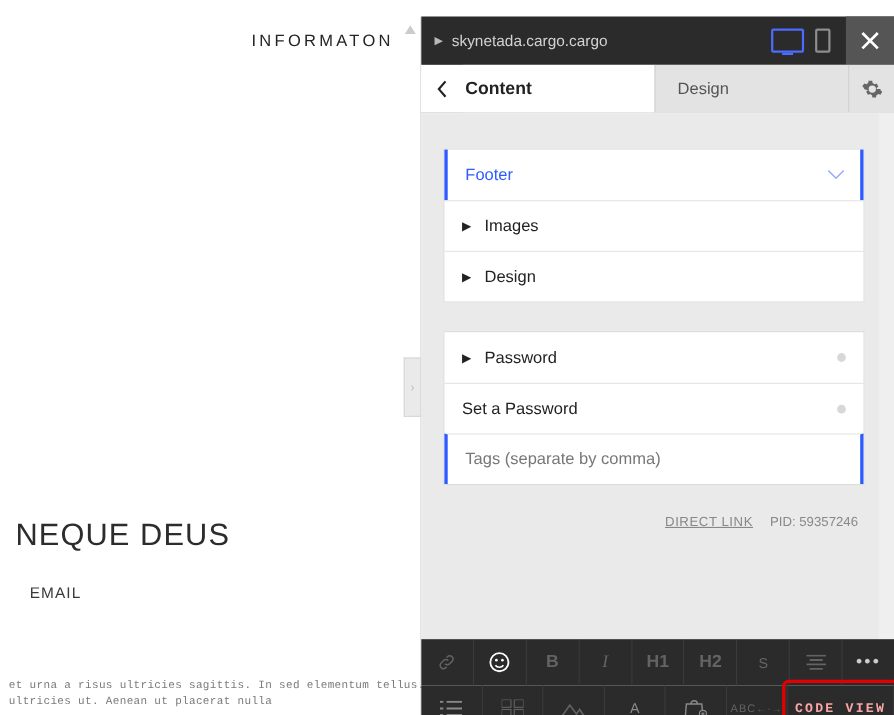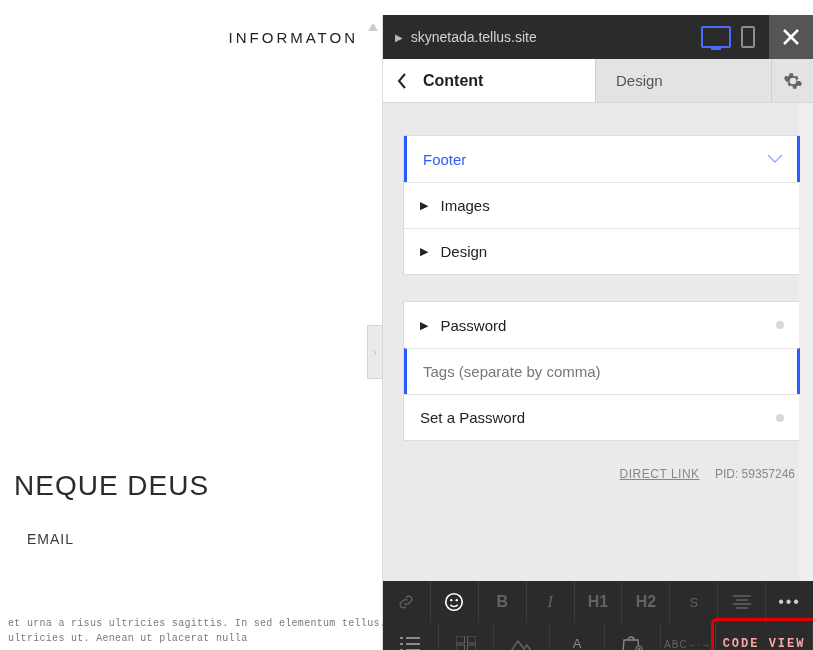--- a/index.html
+++ b/index.html
@@ -28,21 +28,21 @@
 .topbar .close { width: 44px; height: 44px; background: #555; display: flex; align-items: center; justify-content: center; font-size: 26px; color: #fff; }
 
 
 .tabs { height: 44px; display: flex; border-bottom: 1px solid #d9d9d9; background: #fff; }
 .tabs .back { width: 38px; display: flex; align-items: center; justify-content: center; font-size: 18px; color: #222; }
 .tabs .tab-content { flex: 1; display: flex; align-items: center; font-weight: 700; font-size: 16px; color: #222; padding-left: 2px; background: #fff; }
 .tabs .tab-design { width: 176px; display: flex; align-items: center; background: #e3e3e3; color: #555; padding-left: 20px; font-size: 15px; border-left: 1px solid #d0d0d0; }
 .tabs .gear { width: 42px; background: #e3e3e3; display: flex; align-items: center; justify-content: center; border-left: 1px solid #d0d0d0; color: #555; font-size: 18px; }
 
 
-.body { flex: 1; background: #eaeaea; padding: 32px 12px 0 20px; position: relative; overflow: hidden; }
+.body { flex: 1; background: #eaeaea; padding: 32px 27px 0 20px; position: relative; overflow: hidden; }
 .scrollbar { position: absolute; right: 0; top: 0; width: 14px; height: 100%; background: #efefef; }
 
 .card { background: #fff; border: 1px solid #dcdcdc; margin-bottom: 26px; }
 .row { height: 46px; display: flex; align-items: center; padding: 0 16px; border-top: 1px solid #e4e4e4; font-size: 15px; color: #222; position: relative; }
 .row:first-child { border-top: none; }
 .row .arrow { color: #222; font-size: 11px; margin-right: 12px; }
 .row.footer { color: #2d5bff; border-left: 3px solid #2d5bff; border-right: 3px solid #2d5bff; }
 .row.footer .chev { position: absolute; right: 14px; color: #9aa9ff; }
 .row .dot { position: absolute; right: 16px; width: 8px; height: 8px; border-radius: 50%; background: #d8d8d8; }
 .row.tags { color: #777; border-left: 3px solid #2d5bff; border-right: 3px solid #2d5bff; }
@@ -74,21 +74,21 @@
     <div class="preview-email">EMAIL</div>
     <div class="preview-lorem">et urna a risus ultricies sagittis. In sed elementum tellus.
 ultricies ut. Aenean ut placerat nulla</div>
     <div class="preview-expander">›</div>
   </div>
 
   <div class="panel">
 
     <div class="topbar">
       <span class="tri">▶</span>
-      <span class="url">skynetada.tellus.site</span>
+      <span class="url">skynetada.cargo.cargo</span>
       <div class="devbox"></div>
       <div class="devphone"></div>
       <div class="close">
         <svg width="18" height="18" viewBox="0 0 18 18">
             <path d="M2 2 L16 16 M16 2 L2 16" stroke="#fff" stroke-width="2.5"></path>
           </svg>
       </div>
     </div>
 
     <div class="tabs">
@@ -127,26 +127,26 @@
           <span>Design</span>
         </div>
       </div>
 
       <div class="card">
         <div class="row">
           <span class="arrow">▶</span>
           <span>Password</span>
           <span class="dot"></span>
         </div>
+        <div class="row">
+          <span>Set a Password</span>
+          <span class="dot"></span>
+        </div>
         <div class="row tags">
           <span>Tags (separate by comma)</span>
-        </div>
-        <div class="row">
-          <span>Set a Password</span>
-          <span class="dot"></span>
         </div>
       </div>
 
       <div class="metaline">
         <span class="dlink">DIRECT LINK</span>
         <span>PID:</span>
         <span>59357246</span>
       </div>
     </div>
 

